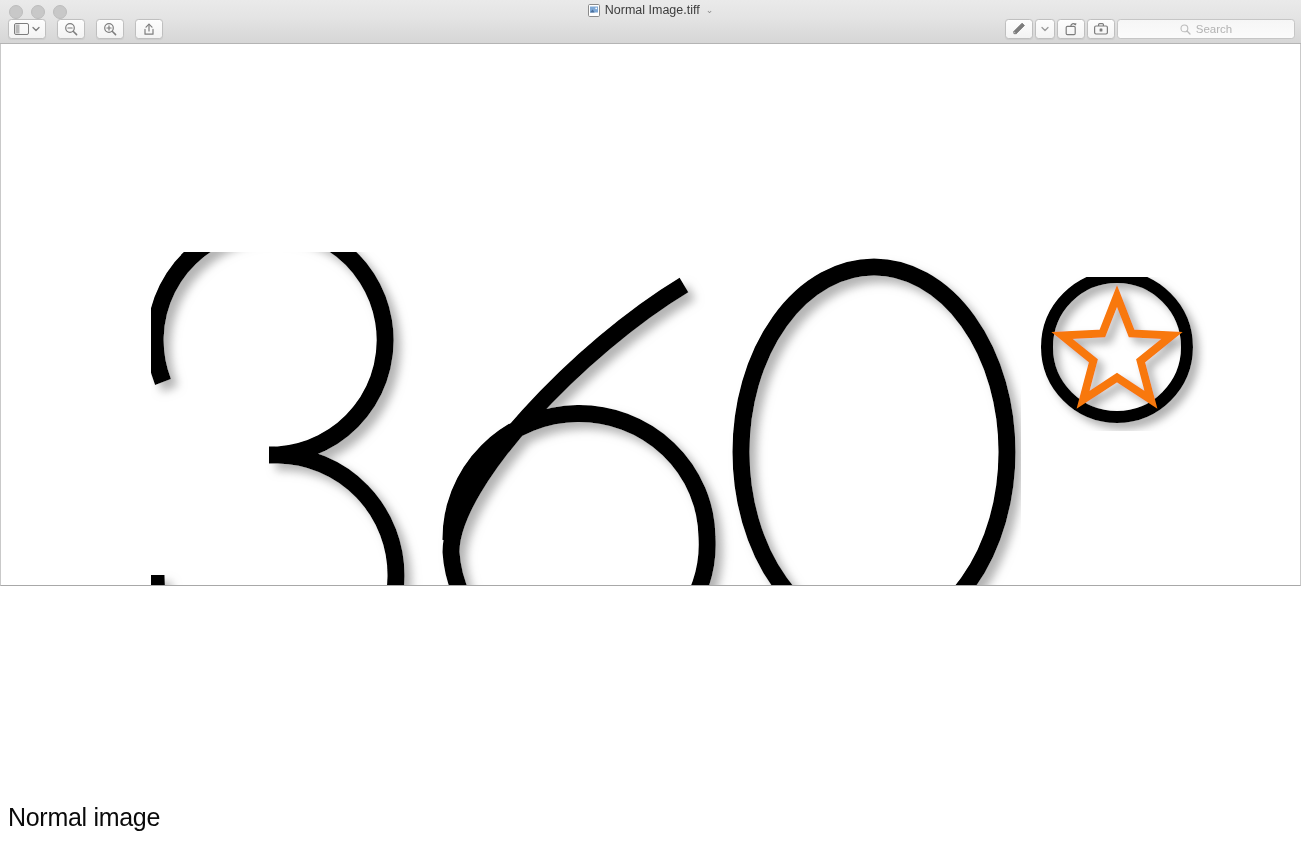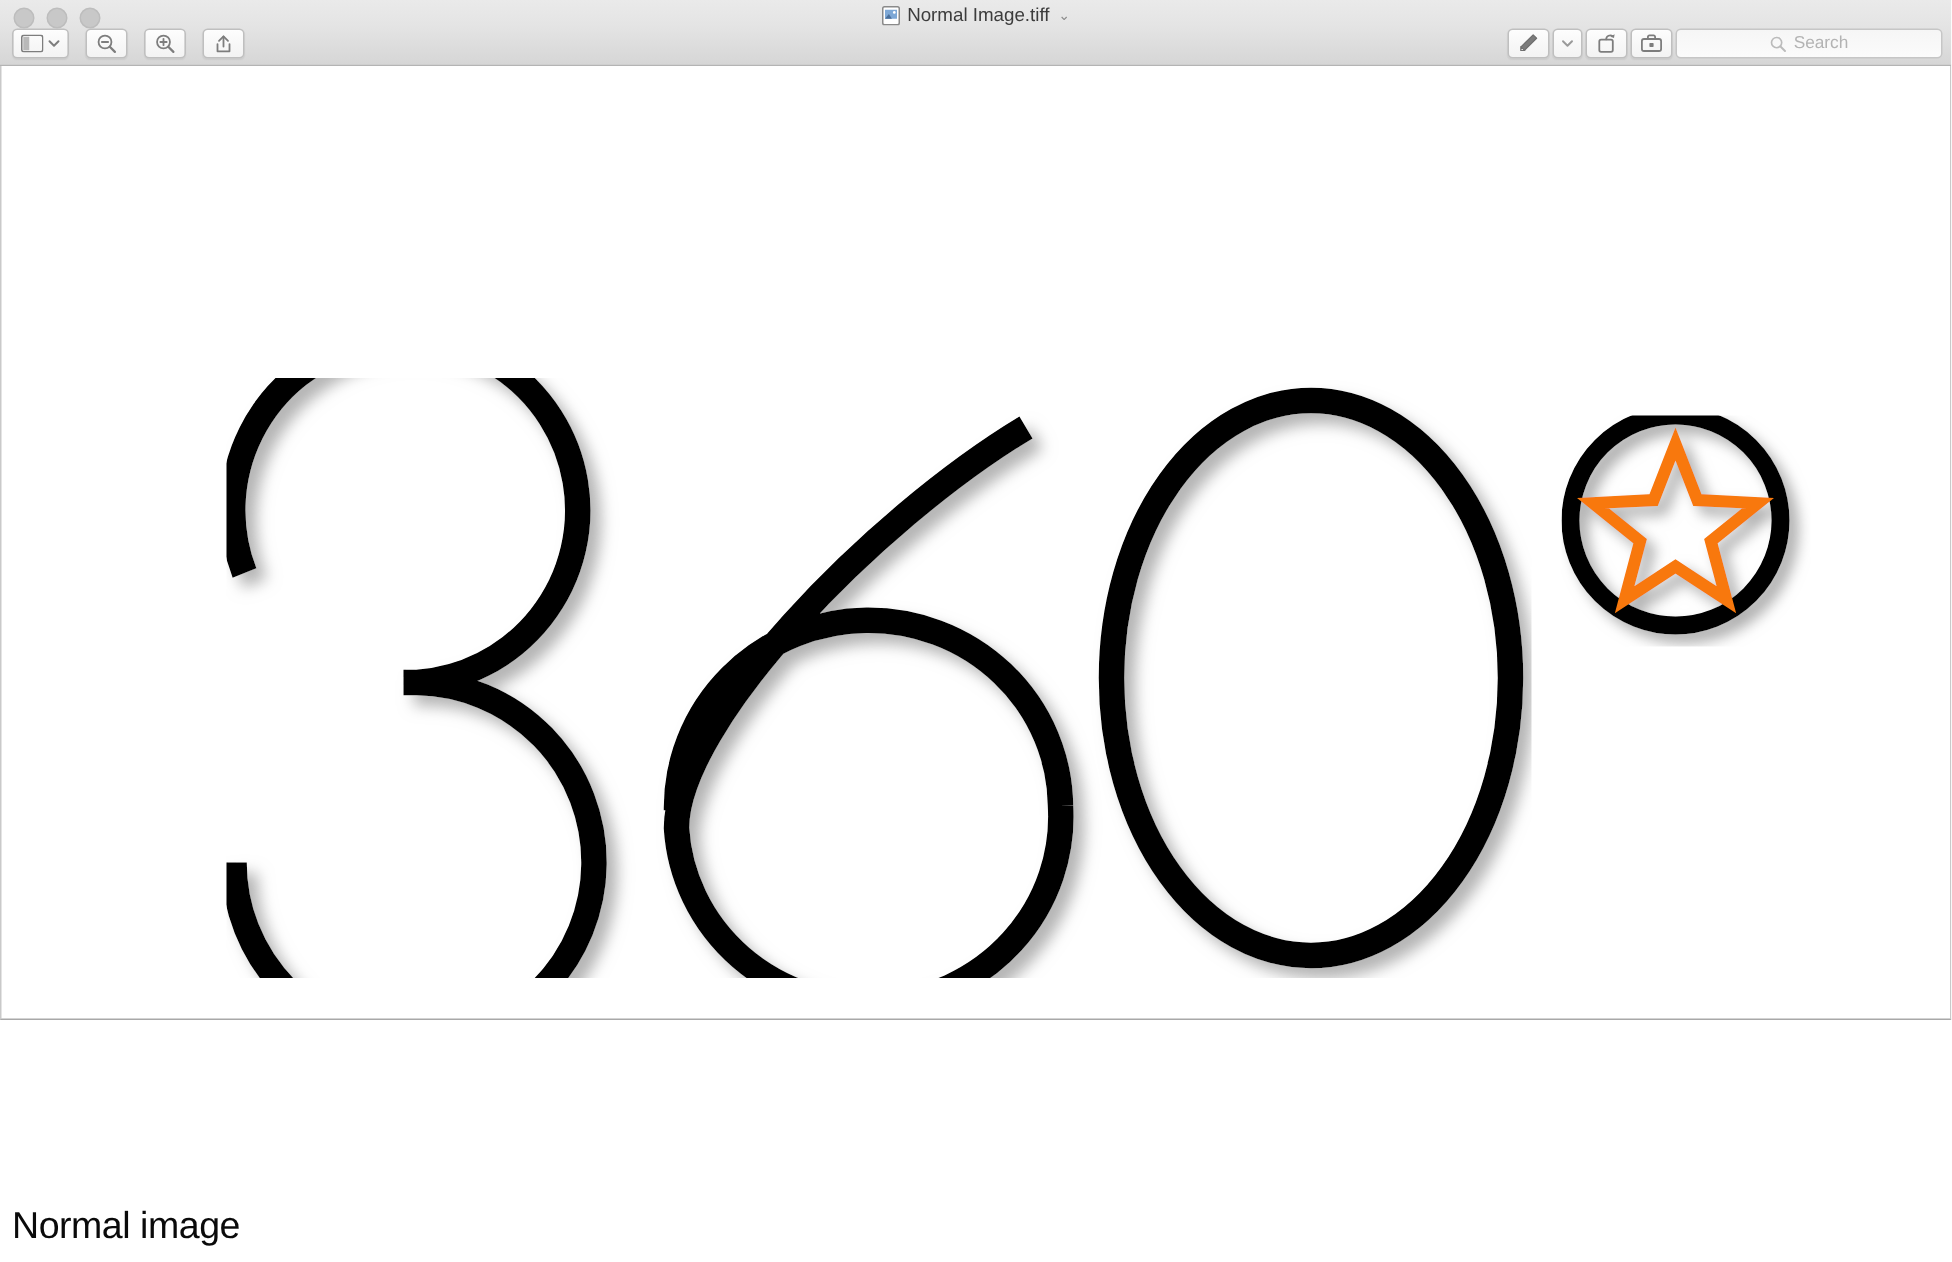--- a/index.html
+++ b/index.html
@@ -20,21 +20,21 @@
     height: 841px;
     background: #ffffff;
   }
 
   
   .window {
     position: absolute;
     left: 0;
     top: 0;
     width: 1301px;
-    height: 680px;
+    height: 586px;
     box-sizing: border-box;
     background: #ffffff;
     display: flex;
     flex-direction: column;
     overflow: hidden;
   }
 
   
   .titlebar {
     position: relative;

